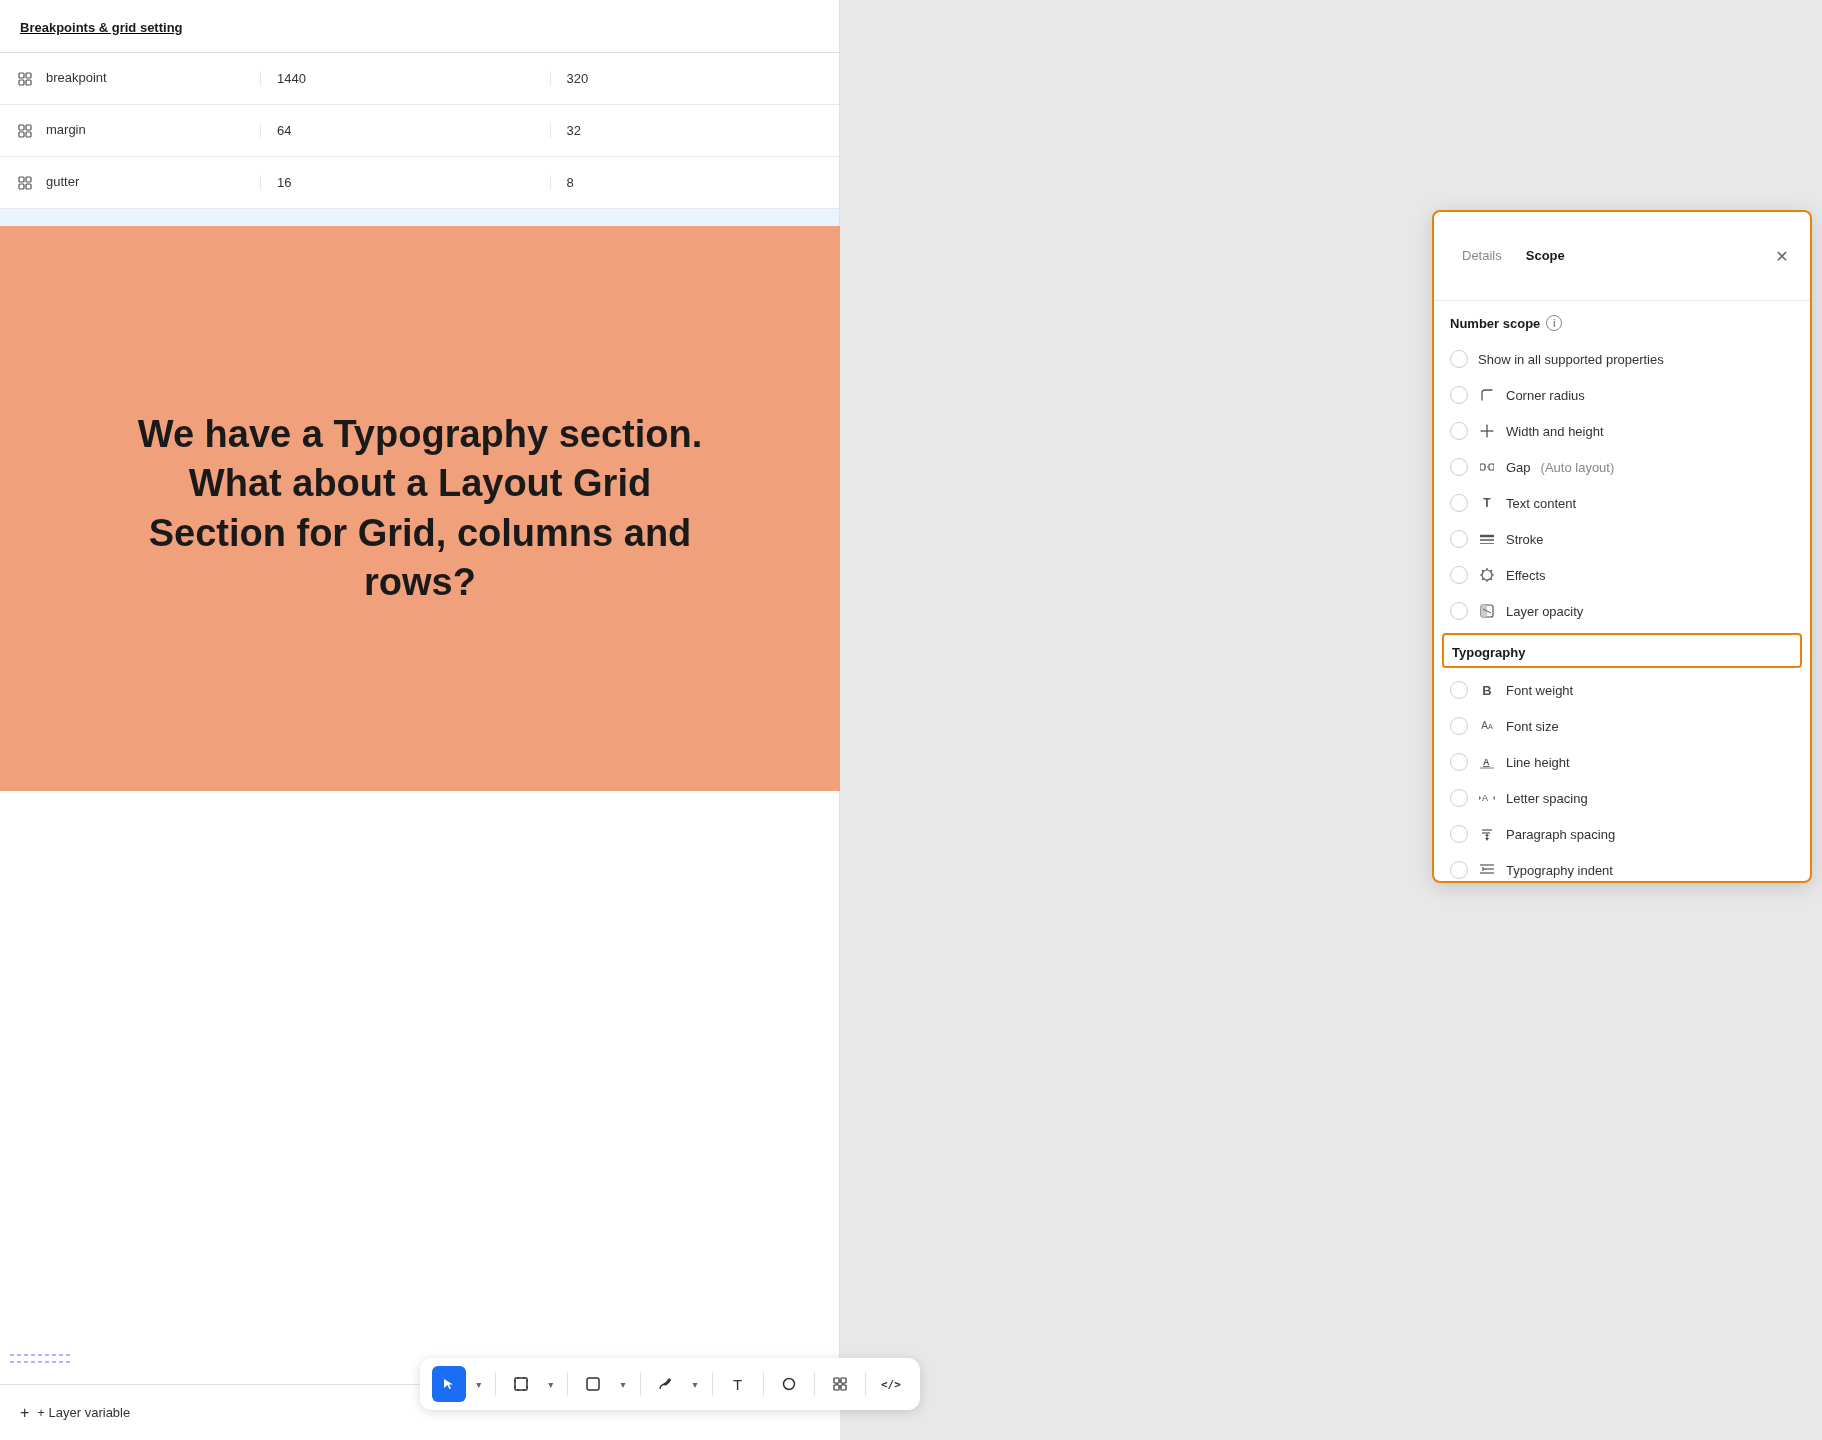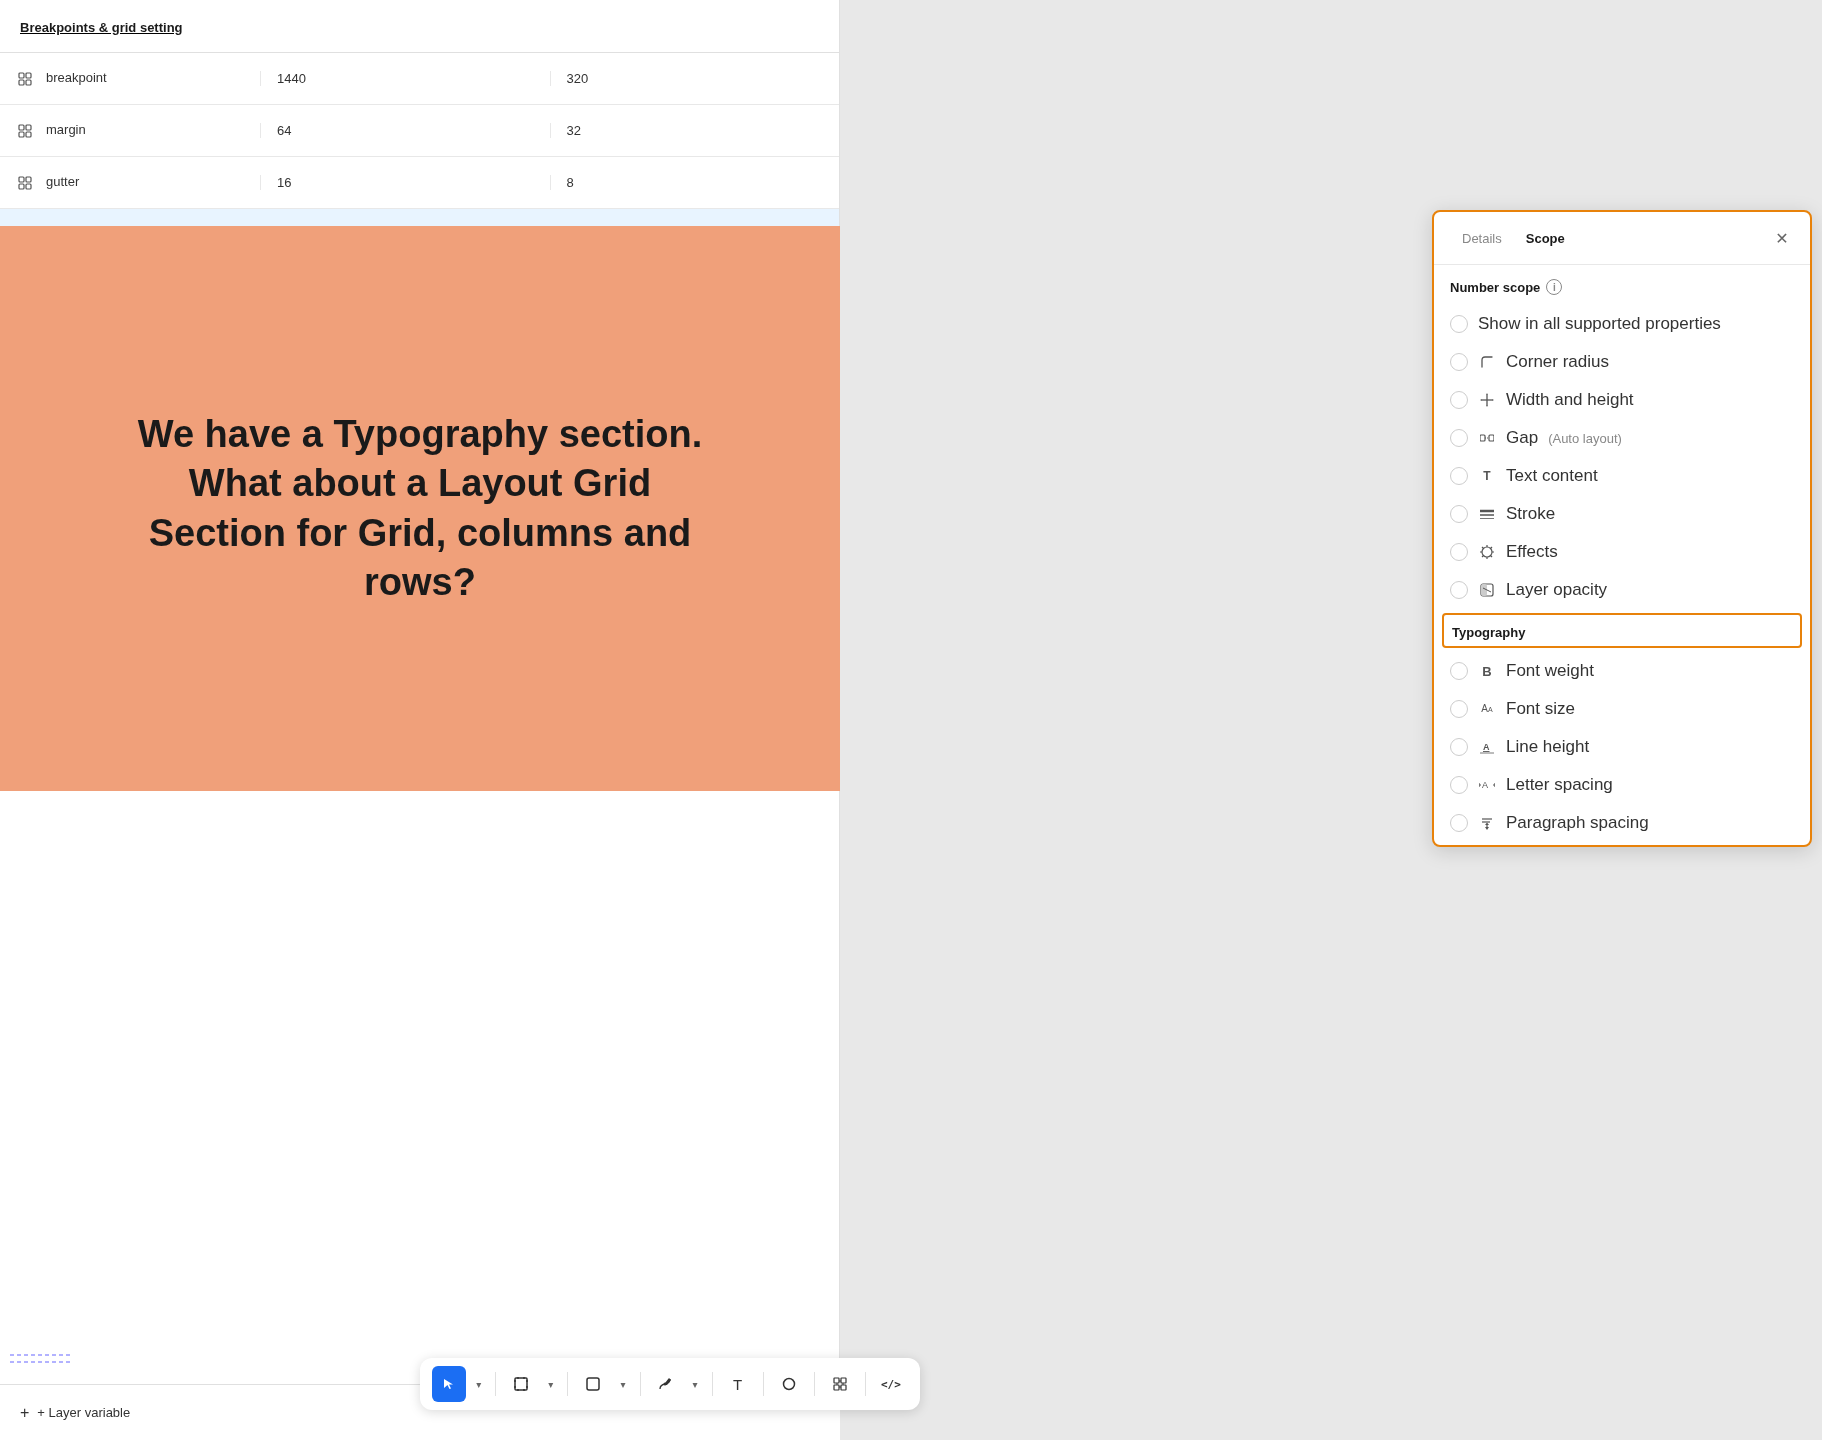--- a/index.html
+++ b/index.html
@@ -206,22 +206,22 @@
       right: 10px;
       width: 380px;
       background: #ffffff;
       border-radius: 8px;
       border: 2px solid #e8820a;
       box-shadow: 0 4px 20px rgba(0,0,0,0.15);
     }
 
     .scope-panel-header {
       display: flex;
-      align-items: flex-end;
-      padding: 14px 16px;
+      align-items: flex-start;
+      padding: 32px 16px;
       border-bottom: 1px solid #e8e8e8;
     }
 
     .tab-item {
       padding: 4px 12px;
       font-size: 13px;
       color: #888;
       cursor: pointer;
     }
 
@@ -290,21 +290,21 @@
       height: 18px;
       display: flex;
       align-items: center;
       justify-content: center;
       font-size: 12px;
       color: #555;
       flex-shrink: 0;
     }
 
     .scope-item-label {
-      font-size: 17px;
+      font-size: 13px;
       color: #333;
     }
 
     .scope-item-sublabel {
       font-size: 13px;
       color: #888;
     }
 
     .typography-section-header {
       padding: 10px 16px 6px 8px;

